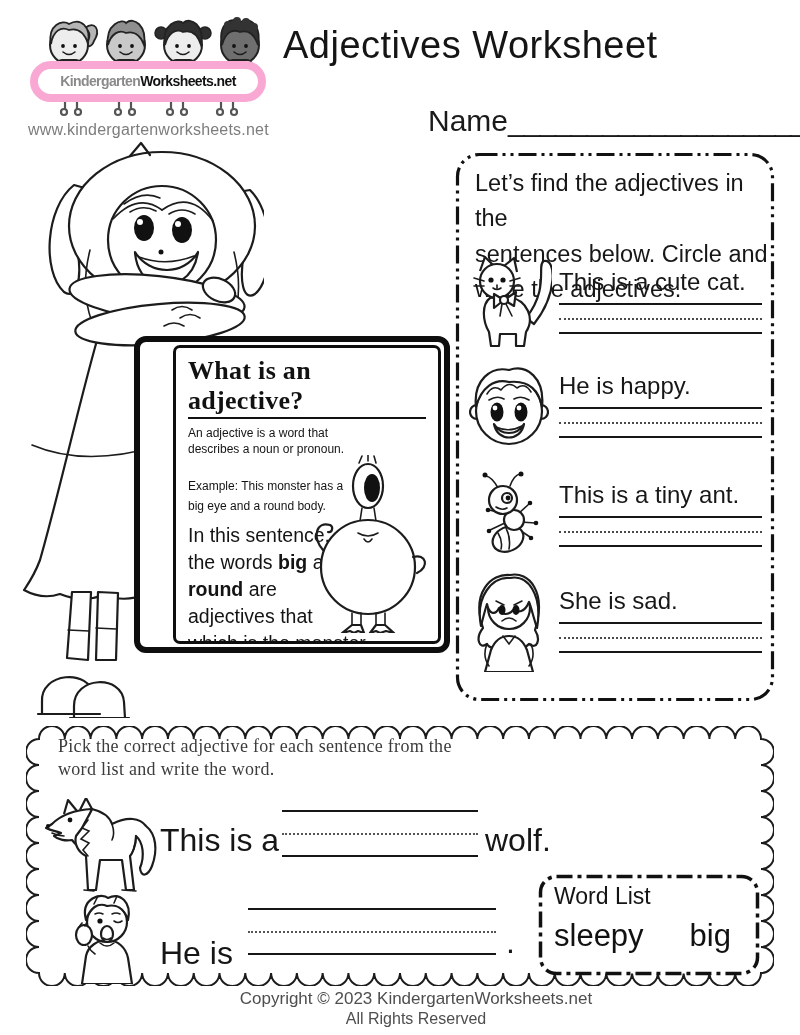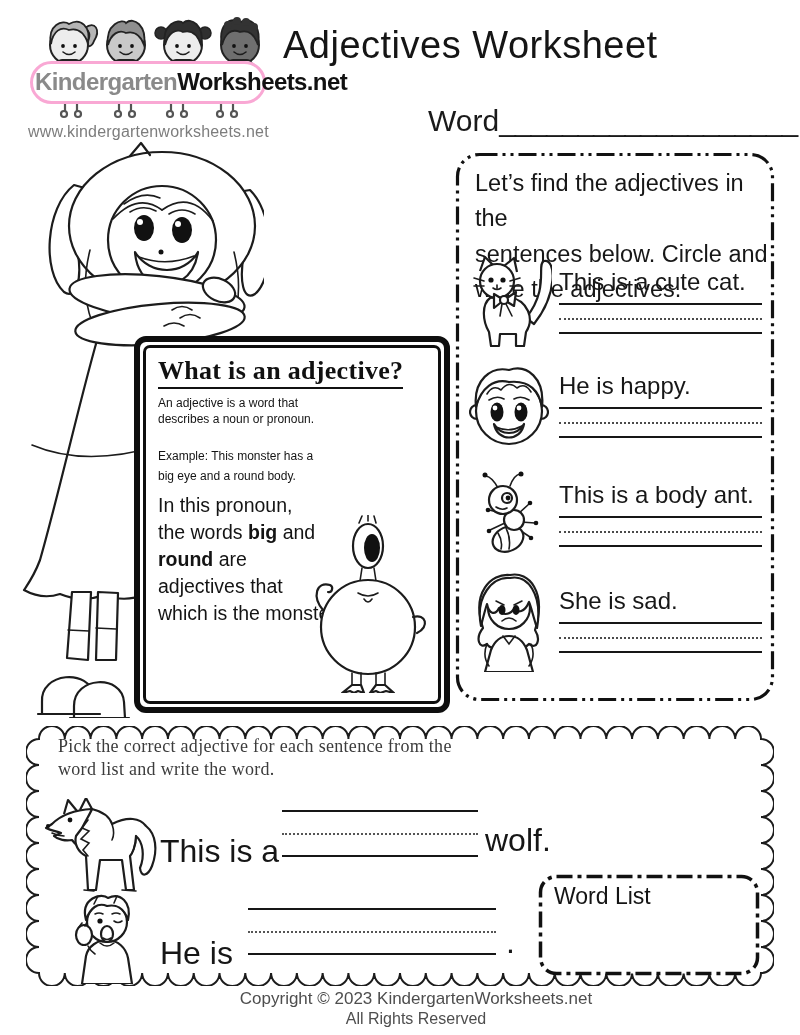--- a/index.html
+++ b/index.html
@@ -3,23 +3,23 @@
 <meta charset="utf-8">
 <style>
   * { margin:0; padding:0; box-sizing:border-box; }
   html,body { width:800px; height:1035px; background:#fff; overflow:hidden;
               font-family:"Liberation Sans", sans-serif; color:#111; }
   .abs { position:absolute; }
   #page { position:relative; width:800px; height:1035px; background:#fff; }
 
   
   #logo { left:28px; top:14px; width:240px; text-align:center; }
-  #logo-pill { margin:-13px auto 0; width:236px; border:3px solid #f9a8d4; border-radius:22px;
+  #logo-pill { margin:-13px auto 0; width:236px; border:8px solid #f9a8d4; border-radius:22px;
                background:#fff; padding:4px 2px 5px; position:relative; z-index:2;
-               font-weight:bold; font-size:24px; letter-spacing:-0.6px; white-space:nowrap; }
+               font-weight:bold; font-size:14px; letter-spacing:-0.6px; white-space:nowrap; }
   .brand-gray { color:#8a8a8a; }
   .brand-black{ color:#111; }
   #logo-url { margin-top:4px; font-size:16px; color:#7d7d7d; letter-spacing:0.2px; }
 
   
   #title { left:283px; top:24px; font-size:38px; letter-spacing:0.5px; color:#151515; }
   #name-row { left:428px; top:104px; font-size:30px; color:#1a1a1a; }
   #name-line { letter-spacing:-1px; }
 
   
@@ -29,22 +29,22 @@
                color:#171717; }
   .find-row { position:absolute; left:10px; right:13px; display:flex; align-items:center; gap:6px; }
   .find-art { flex:0 0 88px; display:flex; justify-content:center; }
   .find-main { flex:1; }
   .sentence { font-size:24px; color:#171717; margin-bottom:7px; white-space:nowrap; }
   .wl-top { border-top:2.5px solid #161616; }
   .wl-dot { border-top:2px dotted #4a4a4a; margin-top:13px; }
   .wl-bot { border-top:2.5px solid #161616; margin-top:12px; }
 
   
-  #sign { left:134px; top:336px; width:316px; height:377px; background:#fff;
-          border:6px solid #0e0e0e; border-radius:12px; z-index:3; }
+  #sign { left:134px; top:336px; width:316px; height:317px; background:#fff;
+          border:6px solid #0e0e0e; border-radius:12px; z-index:3;padding-left:30px; }
   #sign-inner { border:3px solid #0e0e0e; border-radius:7px; margin:3px;
                 height:calc(100% - 6px); padding:8px 12px 6px; position:relative; overflow:hidden; }
   #sign-heading { font-family:"Liberation Serif", serif; font-weight:bold; font-size:26px;
                   letter-spacing:0.3px; color:#111; display:inline-block;
                   border-bottom:2.5px solid #111; padding-bottom:1px; margin-bottom:7px; }
   .sign-line { font-size:12px; line-height:1.32; color:#141414; white-space:nowrap; }
   #sign-example { margin-top:18px; }
   #sign-example .sign-line { line-height:1.72; }
   #sign-expl { margin-top:5px; width:178px; }
   #sign-expl .sign-line { font-size:19.5px; line-height:1.38; }
@@ -143,21 +143,21 @@
           <path d="M190 0 V7"></path>
           <circle cx="177" cy="10" r="3"></circle>
           <circle cx="191" cy="10" r="3"></circle>
       </g>
     </svg>
     <div id="logo-url">www.kindergartenworksheets.net</div>
   </div>
 
   <div id="title" class="abs">Adjectives Worksheet</div>
   <div id="name-row" class="abs">
-    <span>Word</span><span id="name-line">___________________</span>
+    <span>Name</span><span id="name-line">___________________</span>
   </div>
 
   <svg id="girl-art" class="abs" width="252" height="578" viewBox="0 0 252 578">
 
     <path class="wfill" d="M62 45 C33 68 30 132 52 152 C64 160 70 140 66 114 C62 88 66 64 80 50 Z"></path>
     <path class="wfill" d="M238 50 C264 76 262 138 243 154 C231 162 227 140 232 114 C236 88 231 68 220 53 Z"></path>
 
     <ellipse class="wfill" cx="150" cy="86" rx="93" ry="74"></ellipse>
     <path class="ln" d="M118 16 L129 3 L138 15"></path>
 
@@ -202,21 +202,21 @@
       <div id="sign-heading">What is an adjective?</div>
       <div>
         <div class="sign-line">An adjective is a word that</div>
         <div class="sign-line">describes a noun or pronoun.</div>
       </div>
       <div id="sign-example">
         <div class="sign-line">Example: This monster has a</div>
         <div class="sign-line">big eye and a round body.</div>
       </div>
       <div id="sign-expl">
-        <div class="sign-line">In this pronoun,</div>
+        <div class="sign-line">In this sentence,</div>
         <div class="sign-line"><span>the words </span><span class="bold">big</span><span> and</span></div>
         <div class="sign-line"><span class="bold">round</span><span> are</span></div>
         <div class="sign-line">adjectives that</div>
         <div class="sign-line">which is the monster.</div>
       </div>
       <svg id="monster-art" width="132" height="178" viewBox="0 0 132 178">
         <path class="lnthin" d="M55 8 L58 1 M64 6 L64 0 M72 8 L70 1"></path>
         <ellipse class="wfill" cx="64" cy="31" rx="15" ry="22"></ellipse>
         <ellipse class="blk" cx="68" cy="33" rx="8" ry="14"></ellipse>
         <path class="lnthin" d="M58 53 L56 66 M70 53 L72 66"></path>
@@ -309,21 +309,21 @@
           <ellipse class="wfill" cx="32" cy="69" rx="16" ry="12" transform="rotate(-25 32 69)"></ellipse>
           <path class="lnthin" d="M22 63 Q27 71 25 79 M30 58 Q35 68 33 79"></path>
           <circle class="wfill" cx="38" cy="50" r="10"></circle>
           <circle class="wfill" cx="27" cy="30" r="14"></circle>
           <circle class="wfill" cx="31" cy="28" r="5"></circle>
             <circle class="blk" cx="32" cy="28" r="2.4"></circle>
           <path class="lnthin" d="M20 37 Q26 41 31 38"></path>
         </svg>
       </div>
       <div class="find-main">
-        <div class="sentence">This is a body ant.</div>
+        <div class="sentence">This is a tiny ant.</div>
         <div>
           <div class="wl-top"></div>
             <div class="wl-dot"></div>
             <div class="wl-bot"></div>
         </div>
       </div>
     </div>
 
     <div class="find-row" style="top:416px;">
       <div class="find-art">
@@ -364,21 +364,21 @@
       <path class="wfill" d="M20 16 L24 2 L33 13 M36 12 L42 0 L48 11"></path>
       <path class="wfill" d="M48 11 C30 12 16 18 8 26 L2 30 C8 33 13 33 17 35 L10 38 C14 42 22 43 28 42 C34 50 44 54 52 52 L58 26 Z"></path>
       <circle class="blk" cx="26" cy="22" r="2.4"></circle>
         <circle class="blk" cx="4" cy="28" r="2"></circle>
       <path class="lnthin" d="M8 35 Q14 38 20 38"></path>
       <path class="wfill" d="M48 11 C60 14 66 20 68 26 C84 18 96 20 102 28 C112 36 114 52 108 68 C104 78 97 80 96 70 C101 58 99 44 92 38 C92 48 88 56 86 58 L90 92 L82 92 L78 62 L56 62 L52 92 L44 92 L42 58 C34 54 30 46 32 38 L38 30 C42 22 46 16 48 11 Z"></path>
       <path class="lnthin" d="M44 22 L38 30 L45 33 L37 41 L45 45 L39 52 L44 58"></path>
       <path class="lnthin" d="M92 38 C92 48 88 56 86 58 M68 26 C70 32 70 38 68 42"></path>
       <path class="lnthin" d="M40 92 L50 93 M78 92 L92 93"></path>
     </svg>
-    <div class="pick-text" style="left:134px;top:107px;">This is a</div>
+    <div class="pick-text" style="left:134px;top:96px;">This is a</div>
     <div class="blank" style="left:256px;top:84px;width:196px;">
       <div class="wl-top"></div>
         <div class="wl-dot"></div>
         <div class="wl-bot"></div>
     </div>
     <div class="pick-text" style="left:459px;top:96px;text-align:right;">wolf.</div>
 
     <svg class="abs" style="left:48px;top:164px;" width="66" height="94" viewBox="0 0 66 94">
       <path class="wfill" d="M8 94 L12 66 C14 56 24 50 33 50 C44 50 52 58 54 68 L58 94 Z"></path>
       <path class="lnthin" d="M26 53 Q33 59 40 53"></path>
@@ -399,20 +399,24 @@
         <div class="wl-dot"></div>
         <div class="wl-bot"></div>
     </div>
     <div class="pick-text" style="left:480px;top:198px;">.</div>
 
     <div id="wordlist">
       <svg class="border" width="222" height="102" viewBox="0 0 222 102">
         <rect x="2.5" y="2.5" width="217" height="97" rx="16" fill="#fff" stroke="#111" stroke-width="3.5" stroke-dasharray="16 5 4 5"></rect>
       </svg>
       <div id="wl-title">Word List</div>
+      <div id="wl-words">
+        <span>sleepy</span>
+        <span>big</span>
+      </div>
     </div>
   </div>
 
   <div id="footer" class="abs">
     <div id="footer-line1">Copyright © 2023 KindergartenWorksheets.net</div>
     <div id="footer-line2">All Rights Reserved</div>
   </div>
 
 </div>
 

